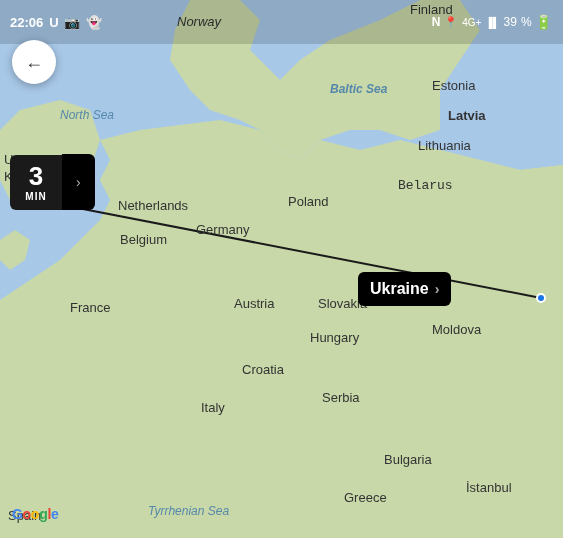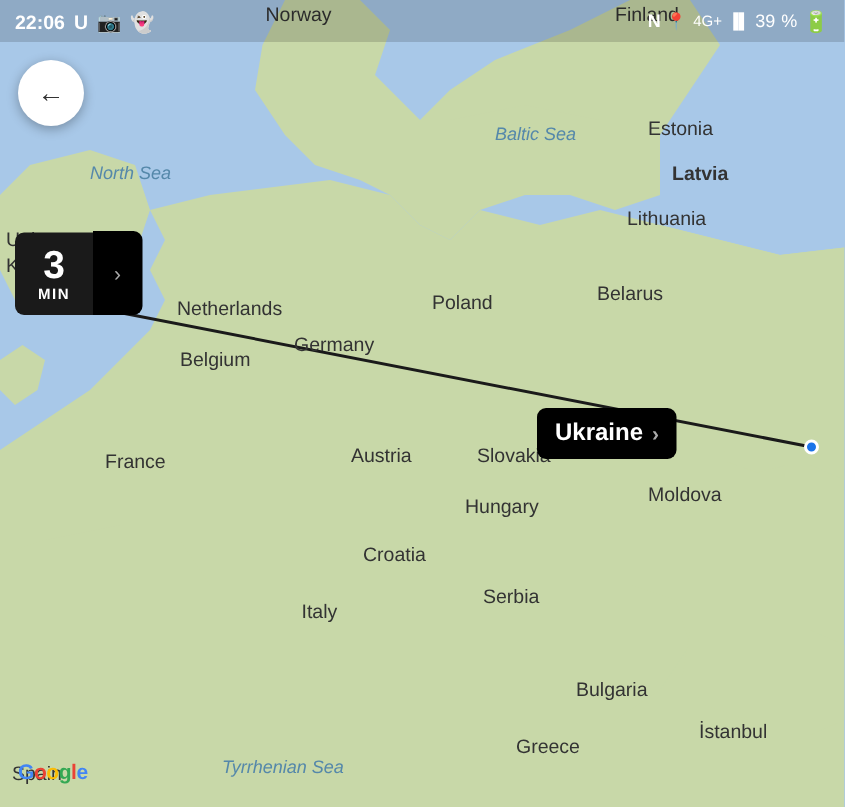--- a/index.html
+++ b/index.html
@@ -25,21 +25,21 @@
     .map-svg {
       position: absolute;
       top: 0; left: 0;
       width: 100%; height: 100%;
     }
 
     
     .status-bar {
       position: absolute;
       top: 0; left: 0; right: 0;
-      height: 28px;
+      height: 44px;
       display: flex;
       align-items: center;
       justify-content: space-between;
       padding: 0 10px;
       z-index: 100;
       background: rgba(0,0,0,0.15);
     }
     .status-left {
       display: flex;
       align-items: center;
@@ -270,33 +270,33 @@
 
   <div class="origin-dot"></div>
 
   <div class="dest-dot"></div>
 
   <div class="ukraine-label">
     <span>Ukraine</span>
     <span style="color:#aaa; font-size:14px;">›</span>
   </div>
 
-  <div class="map-label" style="top:2px; left:177px;">Norway</div>
+  <div class="map-label" style="top:14px; left:177px;font-style:italic;">Norway</div>
   <div class="map-label" style="top:2px; left:410px;">Finland</div>
-  <div class="map-label sea" style="top:82px; left:330px;">Baltic Sea</div>
+  <div class="map-label sea" style="top:82px; left:330px;font-weight:bold;">Baltic Sea</div>
   <div class="map-label" style="top:78px; left:432px;">Estonia</div>
   <div class="map-label" style="top:108px; left:448px;font-weight:bold;">Latvia</div>
   <div class="map-label" style="top:138px; left:418px;">Lithuania</div>
   <div class="map-label sea" style="top:108px; left:60px;">North Sea</div>
   <div class="map-label" style="top:152px; left:4px; line-height:1.3;">Unite<br>Kingd</div>
   <div class="map-label" style="top:198px; left:118px;">Netherlands</div>
   <div class="map-label" style="top:232px; left:120px;">Belgium</div>
   <div class="map-label" style="top:222px; left:196px;">Germany</div>
   <div class="map-label" style="top:194px; left:288px;">Poland</div>
-  <div class="map-label" style="top:188px; left:398px;">Belarus</div>
+  <div class="map-label" style="top:178px; left:398px;font-family:Liberation Mono, monospace;">Belarus</div>
   <div class="map-label" style="top:300px; left:70px;">France</div>
   <div class="map-label" style="top:296px; left:234px;">Austria</div>
   <div class="map-label" style="top:296px; left:318px;">Slovakia</div>
   <div class="map-label" style="top:322px; left:432px;">Moldova</div>
   <div class="map-label" style="top:330px; left:310px;">Hungary</div>
   <div class="map-label" style="top:362px; left:242px;">Croatia</div>
   <div class="map-label" style="top:390px; left:322px;">Serbia</div>
   <div class="map-label" style="top:400px; left:201px;">Italy</div>
   <div class="map-label" style="top:436px; left:384px;margin-top:16px;">Bulgaria</div>
   <div class="map-label" style="top:490px; left:344px;">Greece</div>

